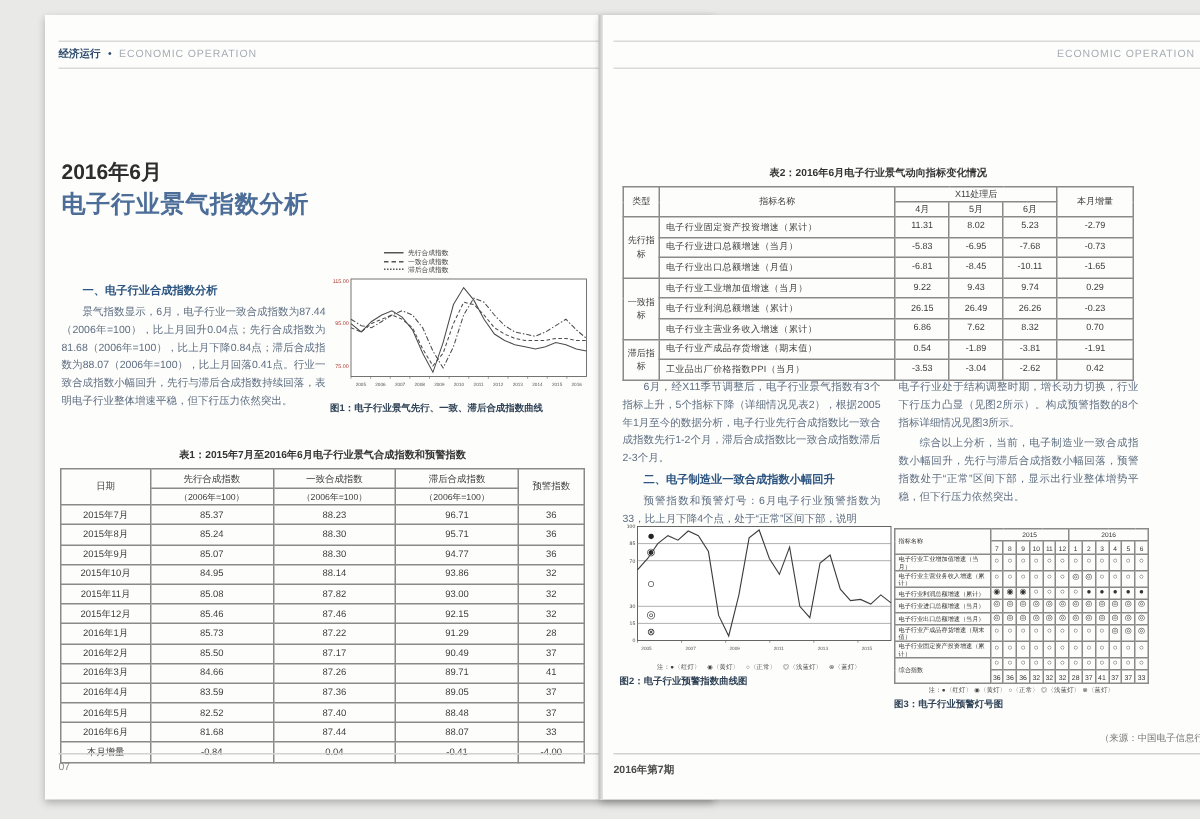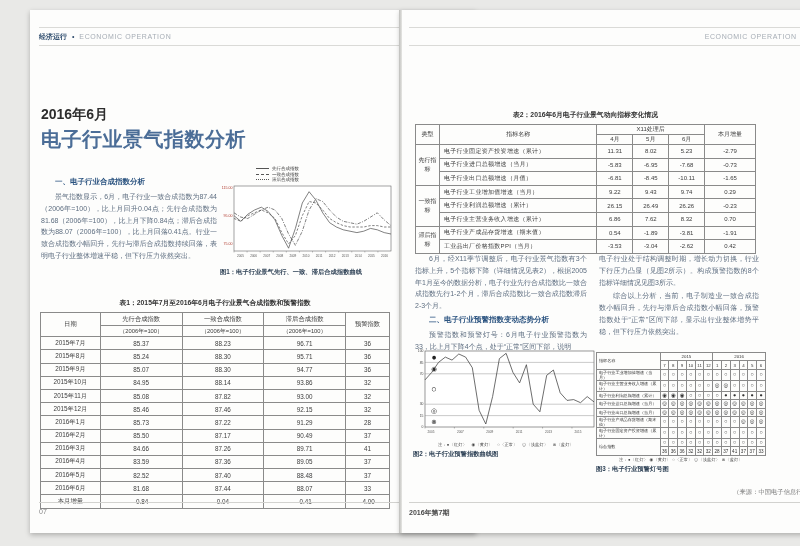--- a/index.html
+++ b/index.html
@@ -11,24 +11,24 @@
   #fold{position:absolute;left:399px;top:10px;width:3px;height:523px;
         background:linear-gradient(to right,#bdbdba,#e6e6e3);}
   .phead{position:absolute;top:17px;left:9px;right:9px;height:17px;line-height:17px;
          border-top:1px solid #dadad7;border-bottom:1px solid #dadad7;font-size:7px;}
   .phead .zh{color:#2c4a6b;font-weight:bold;}
   .phead .en{color:#a6adb5;letter-spacing:.6px;}
   .phead .dot{color:#2c4a6b;margin:0 3px;}
   .phead.right{text-align:right;}
   .titleblk{position:absolute;left:11px;top:96px;}
   .t1{font-size:14px;color:#2d2d2d;font-weight:bold;}
-  .t2{font-size:20px;color:#4b6d97;font-weight:bold;margin-top:2px;letter-spacing:.5px;}
+  .t2{font-size:16px;color:#4b6d97;font-weight:bold;margin-top:2px;letter-spacing:.5px;}
   .textcol{position:absolute;text-align:justify;}
   #lp-text{left:11px;top:167px;width:176px;}
-  .h1{font-size:7.5px;font-weight:bold;color:#2c5480;text-indent:14px;margin:0 0 4px 0;}
+  .h1{font-size:7.5px;font-weight:bold;color:#2c5480;text-indent:14px;margin:12px 0 4px 0;}
   .para{font-size:7px;color:#5e6e80;line-height:11.8px;margin:0;}
   .ind{text-indent:14px;}
   
   #fig1{position:absolute;left:190px;top:156px;width:174px;}
   #fig1-legend{margin-left:36px;font-size:4.5px;color:#444;}
   .lg-item{display:flex;align-items:center;height:5.5px;}
   .lg-line{width:13px;height:0;margin-right:3px;border-top:1px solid #555;}
   .lg-line.dashed{border-top-style:dashed;}
   .lg-line.dashdot{border-top-style:dotted;}
   .figcap{font-size:6.3px;font-weight:bold;color:#2f4256;margin-top:3px;}
@@ -347,21 +347,21 @@
             <td>-3.04</td>
             <td>-2.62</td>
             <td>0.42</td>
           </tr>
         </tbody>
     </table>
   </div>
 
   <div class="textcol" id="rp-col1">
     <p class="para ind">6月，经X11季节调整后，电子行业景气指数有3个指标上升，5个指标下降（详细情况见表2），根据2005年1月至今的数据分析，电子行业先行合成指数比一致合成指数先行1-2个月，滞后合成指数比一致合成指数滞后2-3个月。</p>
-    <p class="h1" style="margin-top:3px">二、电子行业预警指数变动态势分析</p>
+    <p class="h1" style="margin-top:3px">二、电子制造业一致合成指数小幅回升</p>
     <p class="para ind">预警指数和预警灯号：6月电子行业预警指数为33，比上月下降4个点，处于“正常”区间下部，说明</p>
   </div>
   <div class="textcol" id="rp-col2">
     <p class="para">电子行业处于结构调整时期，增长动力切换，行业下行压力凸显（见图2所示）。构成预警指数的8个指标详细情况见图3所示。</p>
     <p class="para ind" style="margin-top:2px">综合以上分析，当前，电子制造业一致合成指数小幅回升，先行与滞后合成指数小幅回落，预警指数处于“正常”区间下部，显示出行业整体增势平稳，但下行压力依然突出。</p>
   </div>
 
   <div id="fig2">
     <svg id="fig2-svg" width="186" height="92">
         <rect x="12" y="2" width="169" height="76" fill="#ffffff" stroke="#555" stroke-width="0.6"></rect>

